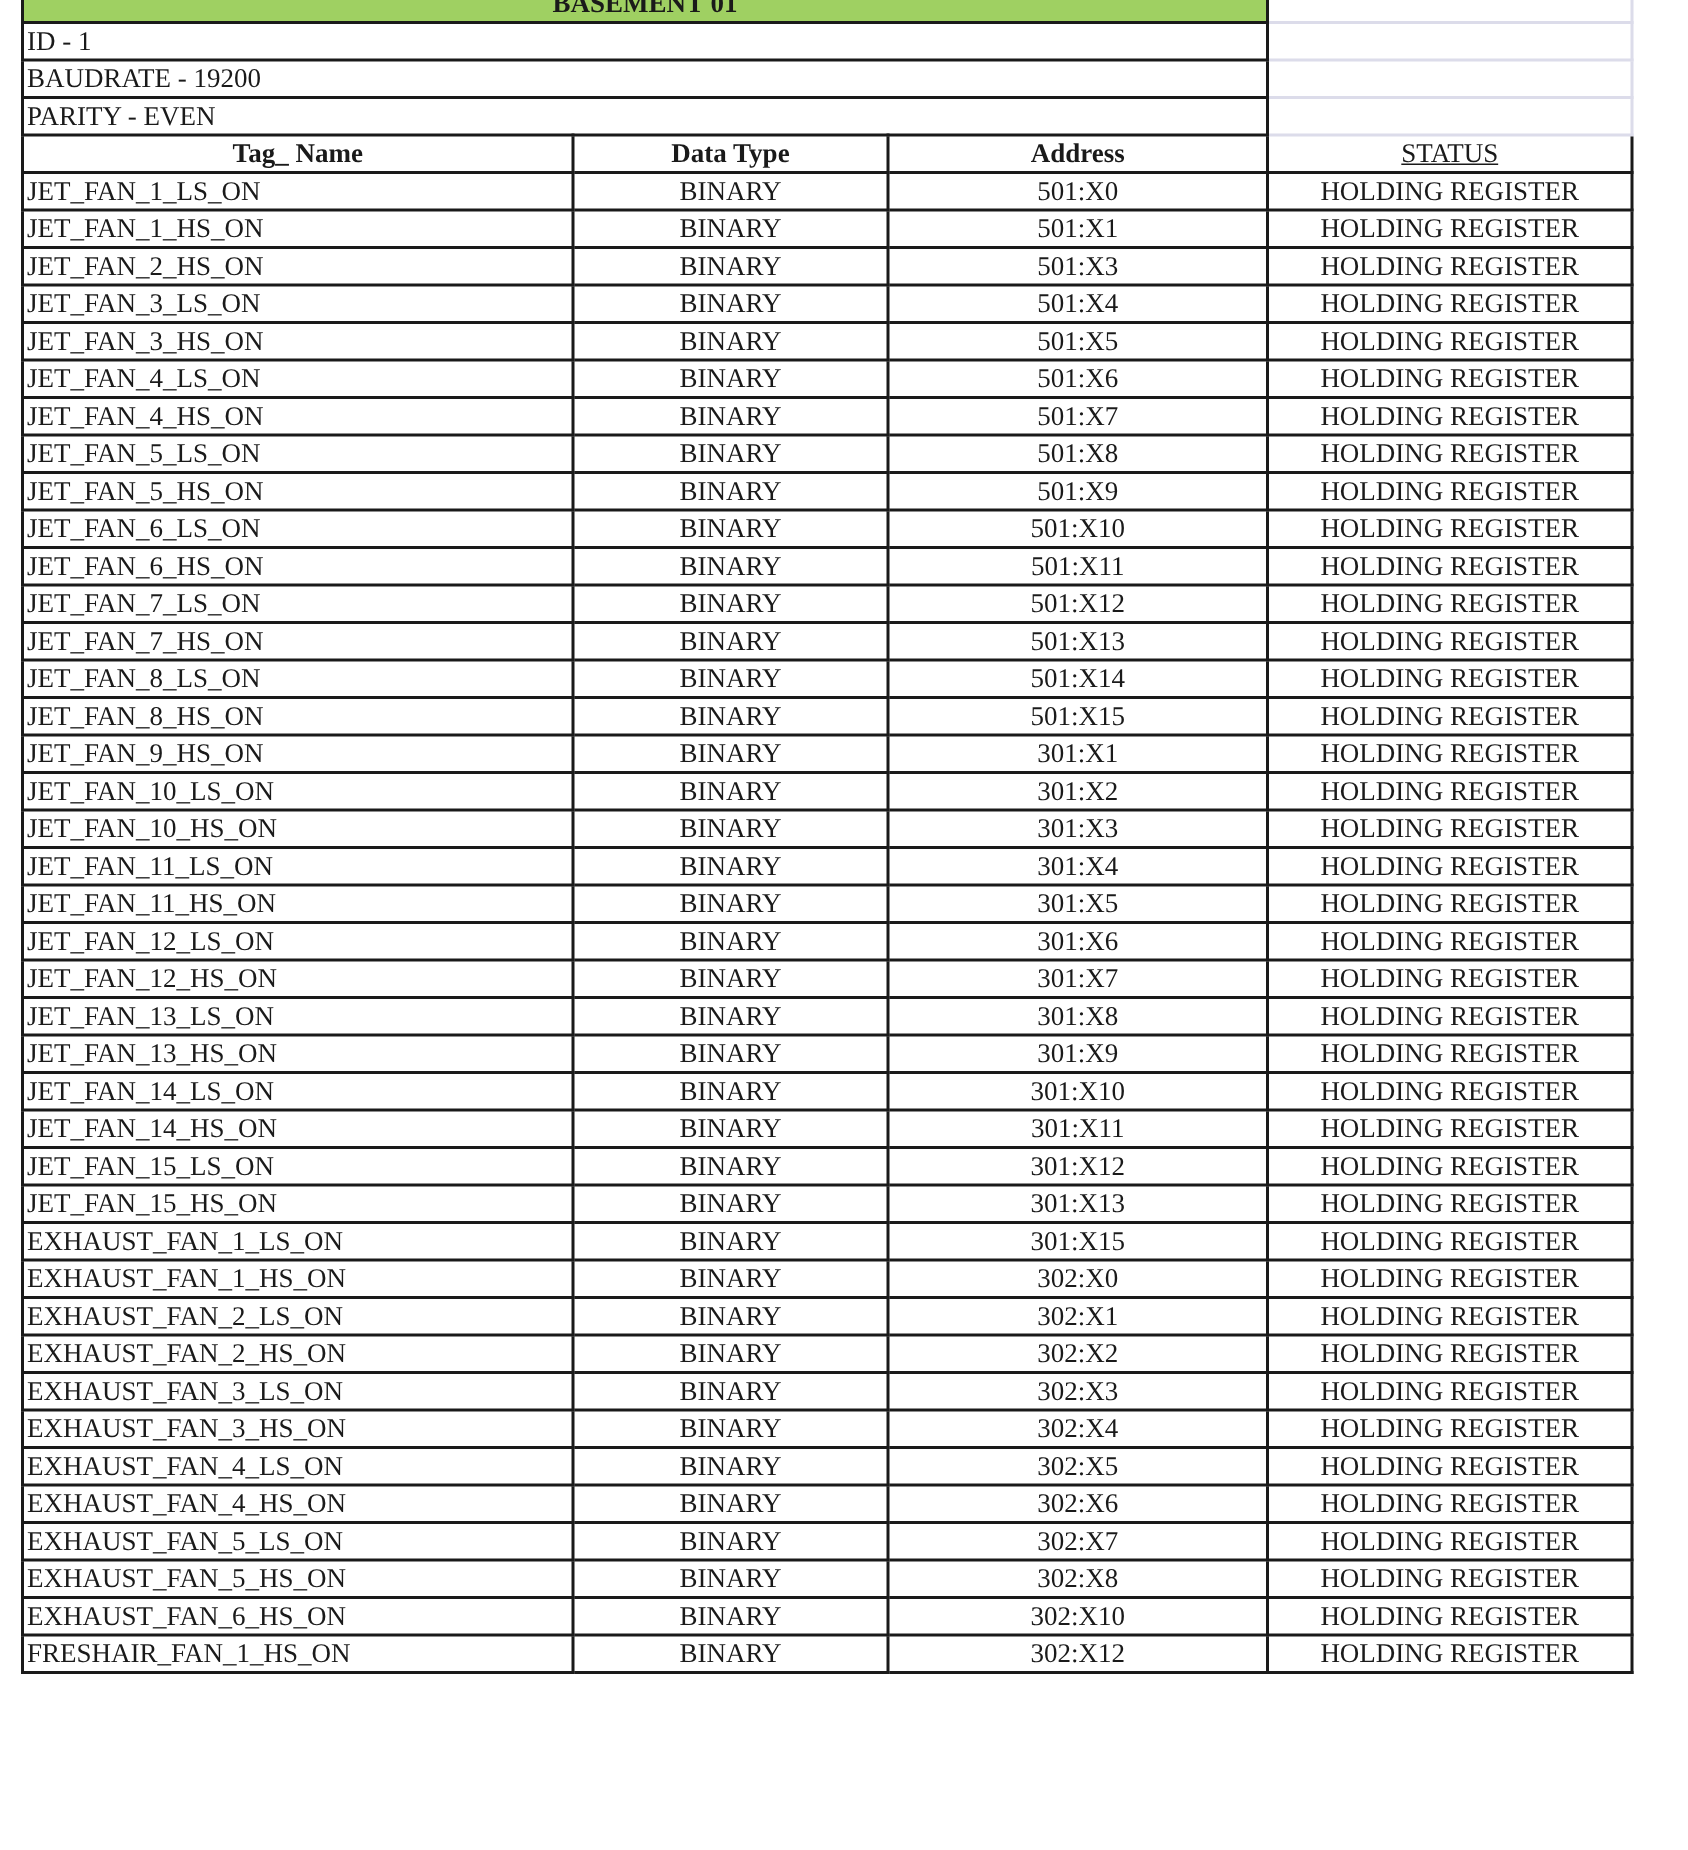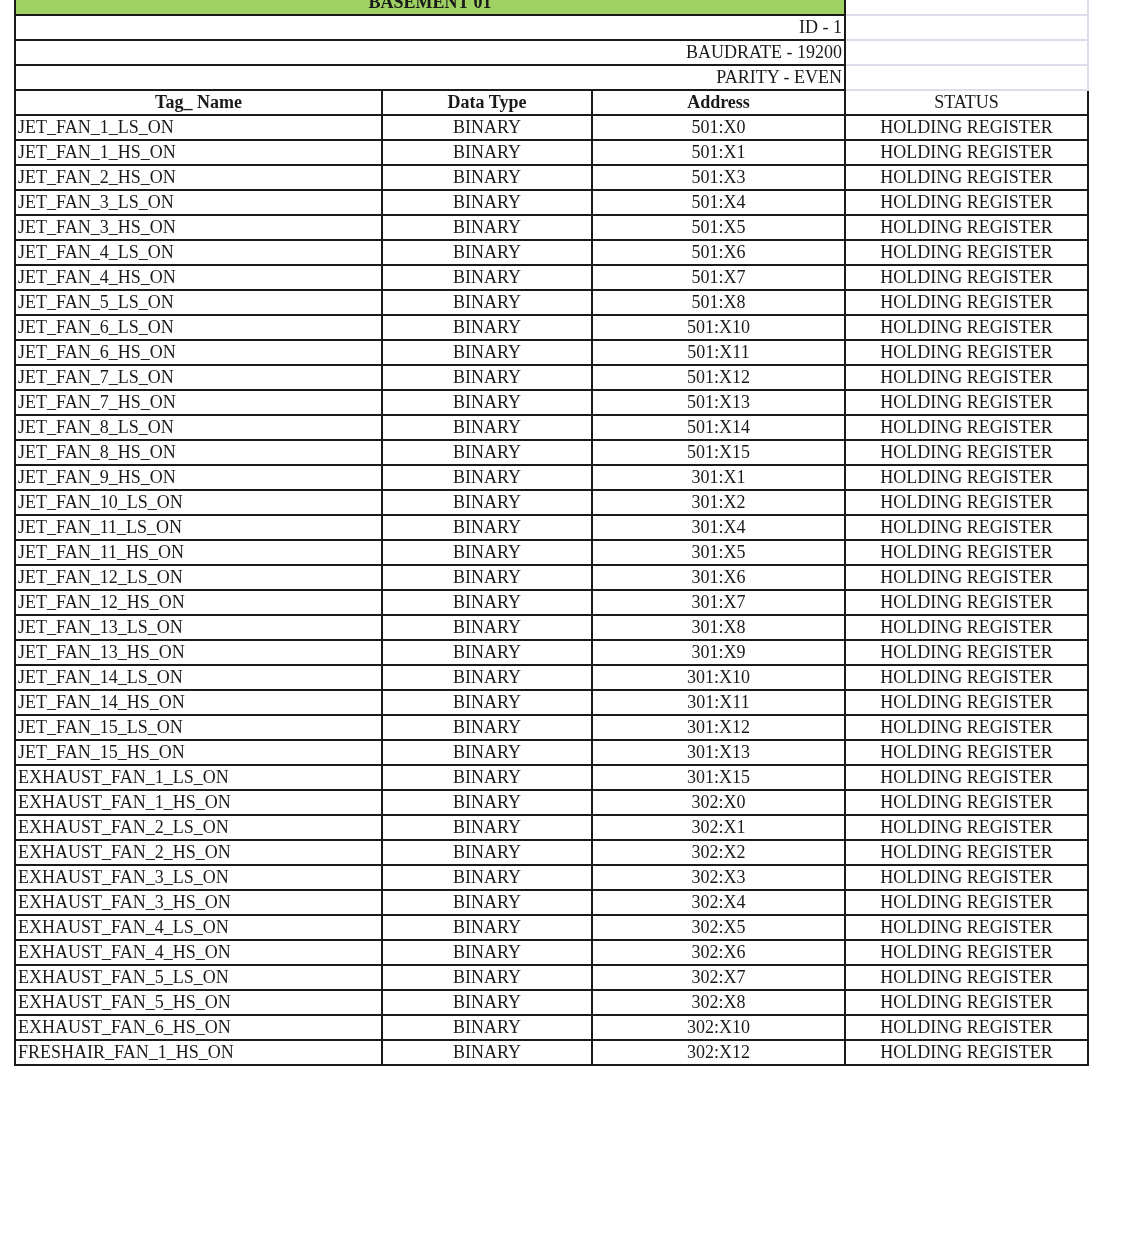--- a/index.html
+++ b/index.html
@@ -7,24 +7,24 @@
          font-family: "Liberation Serif", serif; color: #1a1a1a; }
   .sheet { position: absolute; left: 14px; top: -11px; }
   table { border-collapse: collapse; table-layout: fixed; }
   td { height: 23px; padding: 0 2px; font-size: 18px; line-height: 23px; white-space: nowrap;
        overflow: hidden; border: 2px solid #1a1a1a; }
   col.c1 { width: 367px; }
   col.c2 { width: 210px; }
   col.c3 { width: 253px; }
   col.c4 { width: 243px; }
   .title td.span { background: #9fd062; font-weight: bold; text-align: center; }
-  .meta td.span { text-align: right; }
+  .meta td.span { text-align: left; }
   td.ghost { border: none; border-bottom: 2px solid #dcdcea; border-right: 2px solid #dcdcea; }
   .hdr td { text-align: center; font-weight: bold; margin-left: 40px; }
-  .hdr td.status { font-weight: normal; }
+  .hdr td.status { font-weight: normal; text-decoration: underline; }
   td.center { text-align: center; }
   td.left { text-align: left; border-radius: 10px; }
 </style>
 </head>
 <body>
 
 <div class="sheet">
   <table>
     <colgroup>
         <col class="c1">
@@ -97,20 +97,26 @@
           <td class="center">501:X7</td>
           <td class="center">HOLDING REGISTER</td>
         </tr>
         <tr>
           <td class="left">JET_FAN_5_LS_ON</td>
           <td class="center">BINARY</td>
           <td class="center">501:X8</td>
           <td class="center">HOLDING REGISTER</td>
         </tr>
         <tr>
+          <td class="left">JET_FAN_5_HS_ON</td>
+          <td class="center">BINARY</td>
+          <td class="center">501:X9</td>
+          <td class="center">HOLDING REGISTER</td>
+        </tr>
+        <tr>
           <td class="left">JET_FAN_6_LS_ON</td>
           <td class="center">BINARY</td>
           <td class="center">501:X10</td>
           <td class="center">HOLDING REGISTER</td>
         </tr>
         <tr>
           <td class="left">JET_FAN_6_HS_ON</td>
           <td class="center">BINARY</td>
           <td class="center">501:X11</td>
           <td class="center">HOLDING REGISTER</td>
@@ -142,20 +148,26 @@
         <tr>
           <td class="left">JET_FAN_9_HS_ON</td>
           <td class="center">BINARY</td>
           <td class="center">301:X1</td>
           <td class="center">HOLDING REGISTER</td>
         </tr>
         <tr>
           <td class="left">JET_FAN_10_LS_ON</td>
           <td class="center">BINARY</td>
           <td class="center">301:X2</td>
+          <td class="center">HOLDING REGISTER</td>
+        </tr>
+        <tr>
+          <td class="left">JET_FAN_10_HS_ON</td>
+          <td class="center">BINARY</td>
+          <td class="center">301:X3</td>
           <td class="center">HOLDING REGISTER</td>
         </tr>
         <tr>
           <td class="left">JET_FAN_11_LS_ON</td>
           <td class="center">BINARY</td>
           <td class="center">301:X4</td>
           <td class="center">HOLDING REGISTER</td>
         </tr>
         <tr>
           <td class="left">JET_FAN_11_HS_ON</td>

